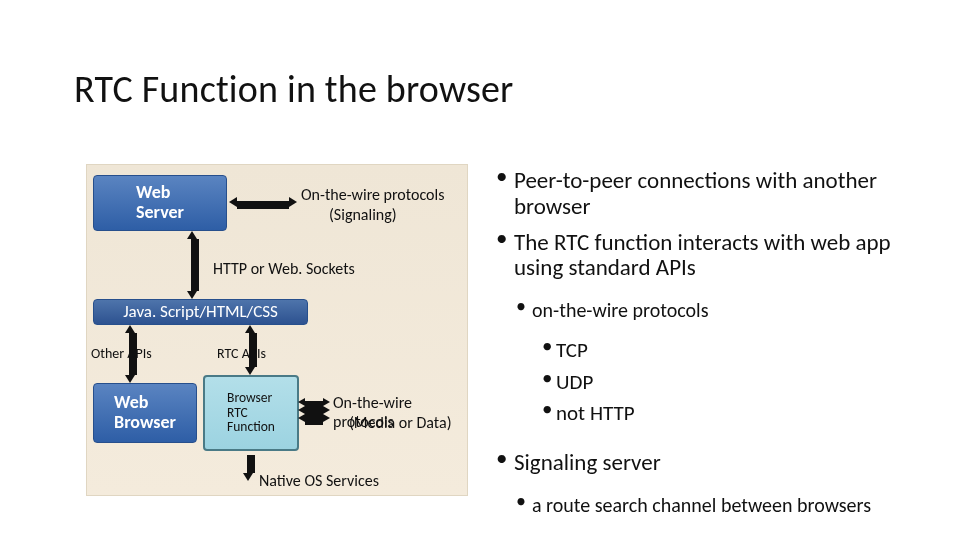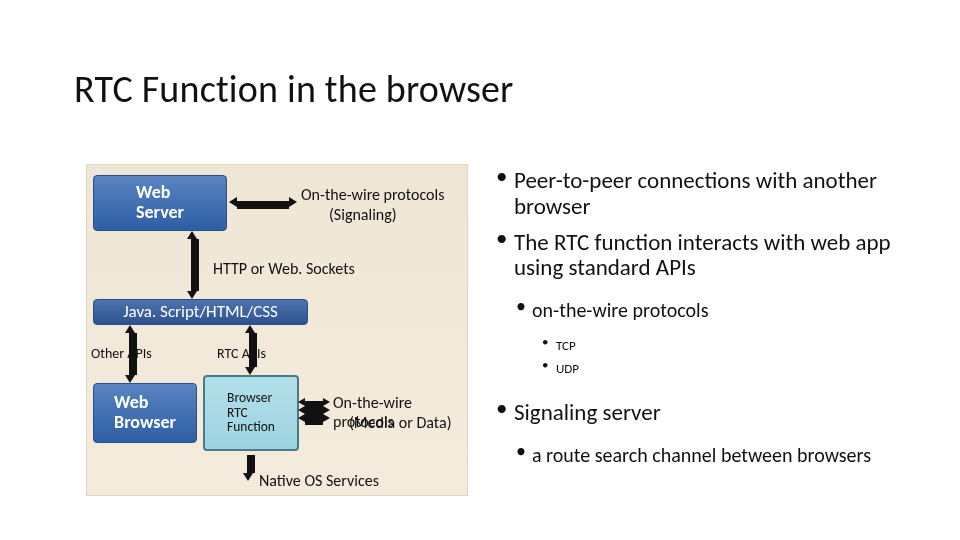--- a/index.html
+++ b/index.html
@@ -30,21 +30,21 @@
   .triple .bar { position:absolute; height:2px; background:#111; left:0; right:0; }
   .triple .bar::before, .triple .bar::after { content:""; position:absolute; top:-3px; width:0;height:0;border-top:4px solid transparent;border-bottom:4px solid transparent;}
   .triple .bar::before{left:-7px;border-right:7px solid #111;}
   .triple .bar::after {right:-7px;border-left:7px solid #111;}
   
   .content { position: absolute; left: 480px; top: 148px; width: 440px; font-size: 23px; line-height: 1.12; }
   .content ul { list-style: none; }
   .content li { position: relative; padding-left: 18px; margin-bottom: 2px; }
   .content li::before { content: "•"; position: absolute; left: 0; top: 0; }
   .lvl2 { font-size: 20px; margin-left: 20px; }
-  .lvl3 { font-size: 13px; margin-left: 46px; }
+  .lvl3 { font-size: 21px; margin-left: 46px; }
   .lvl3 li { padding-left: 14px; margin-bottom: 0; }
   .lvl2 li { padding-left: 16px; }
   .gap { height: 6px; }
 </style>
 </head>
 <body>
 
 <div class="slide">
   <div class="title">RTC Function in the browser</div>
 
@@ -82,20 +82,21 @@
     <ul>
       <li>Peer-to-peer connections with another browser</li>
       <li>The RTC function interacts with web app using standard APIs</li>
     </ul>
     <ul class="lvl2">
       <li>on-the-wire protocols</li>
     </ul>
     <ul class="lvl3">
       <li>TCP</li>
       <li>UDP</li>
+      <li>not HTTP</li>
     </ul>
     <div class="gap"></div>
     <ul>
       <li>Signaling server</li>
     </ul>
     <ul class="lvl2">
       <li>a route search channel between browsers</li>
     </ul>
   </div>
 </div>

